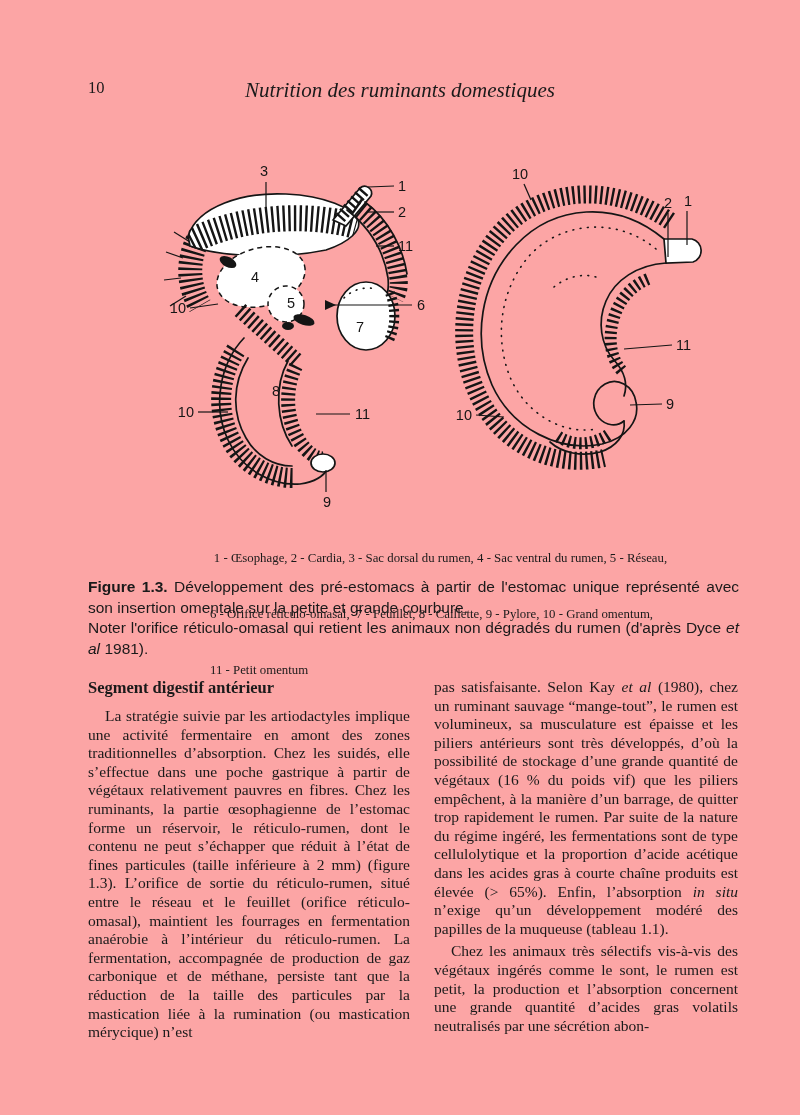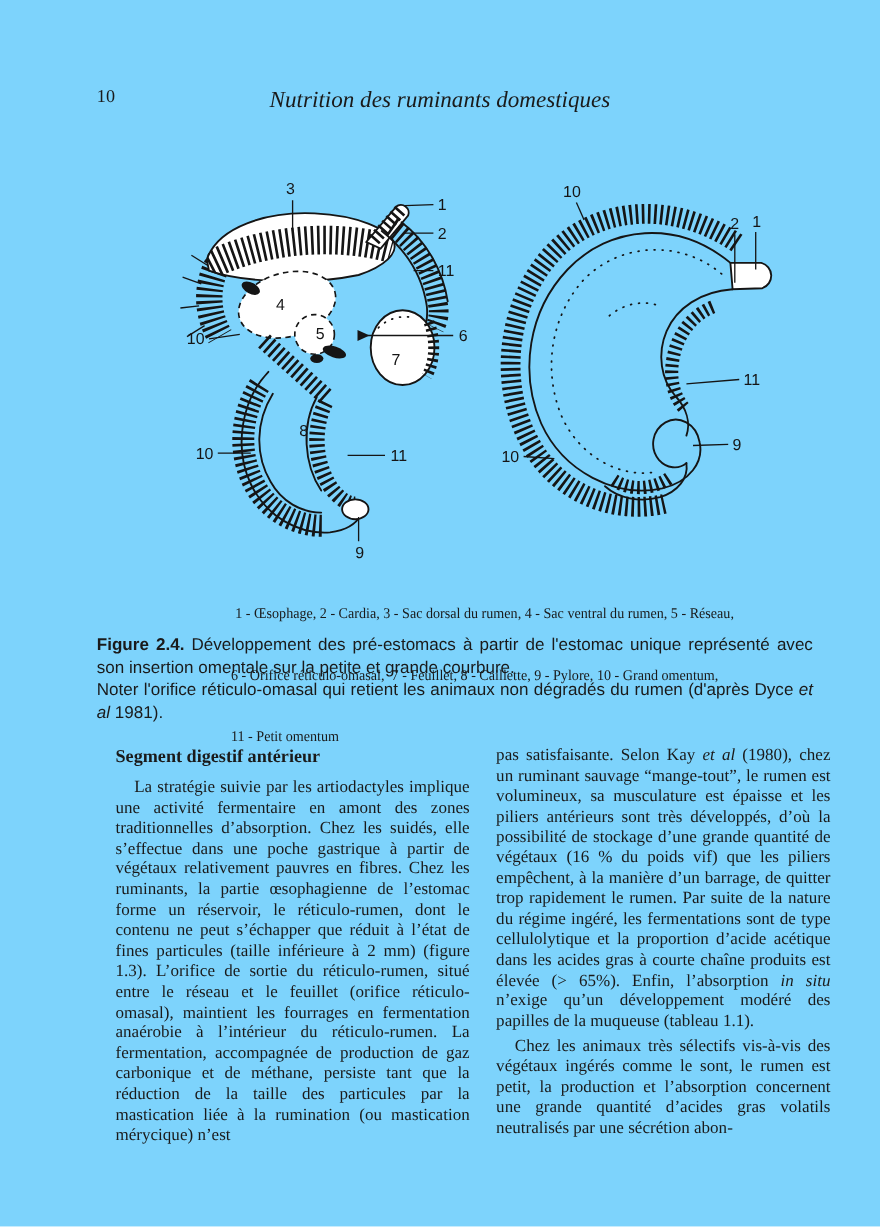--- a/index.html
+++ b/index.html
@@ -1,16 +1,16 @@
 <!DOCTYPE html>
 <html><head>
 <meta charset="utf-8">
 <style>
   html,body{margin:0;padding:0;background:#fff;}
-  .page{position:relative;width:800px;height:1115px;background:#7dd3fc;overflow:hidden;
+  .page{position:relative;width:800px;height:1115px;background:#fca5a5;overflow:hidden;
         color:#1a1a1a;font-family:"Liberation Serif",serif;}
   
   .runhead{position:absolute;top:78px;left:0;width:800px;height:22px;}
   .pagenum{position:absolute;left:88px;top:0;font-size:16.5px;}
   .runtitle{position:absolute;left:0;width:100%;text-align:center;top:0;
             font-size:21px;font-style:italic;}
   
   .fig-area{position:absolute;left:0;top:150px;width:800px;height:365px;}
   .svg-left{position:absolute;left:128px;top:8px;}
   .svg-right{position:absolute;left:450px;top:13px;}
@@ -28,21 +28,21 @@
           white-space:pre-wrap;margin-left:42px;}
   .legend .lg{transform:scaleX(0.95);transform-origin:left;}
   .legend .lg.first{padding-left:4px;}
   
   .caption{position:absolute;left:88px;top:577px;width:651px;
            font-family:"Liberation Sans",sans-serif;font-size:15.5px;line-height:20.6px;}
   .caption p{margin:0;text-align:justify;}
   .caption .figlabel{font-weight:bold;}
   .caption .it{font-style:italic;}
   
-  .columns{position:absolute;left:105px;top:678px;width:650px;display:flex;gap:24px;}
+  .columns{position:absolute;left:88px;top:678px;width:650px;display:flex;gap:24px;}
   .col{font-size:15.5px;line-height:18.6px;text-align:justify;}
   .col.left{width:322px;}
   .col.right{width:304px;}
   .col h2{font-size:16.5px;font-weight:bold;margin:0 0 10px 0;line-height:19px;text-align:left;}
   .col p{margin:0;}
   .col p.indent{text-indent:17px;}
   .col p.sp{margin-top:4px;}
   .it{font-style:italic;}
 </style>
 </head>
@@ -157,21 +157,21 @@
     </svg>
   </div>
 
   <div class="legend">
     <div class="lg first">1 - Œsophage, 2 - Cardia, 3 - Sac dorsal du rumen, 4 - Sac ventral du rumen, 5 - Réseau,</div>
     <div class="lg">6 - Orifice réticulo-omasal,  7 - Feuillet, 8 - Caillette, 9 - Pylore, 10 - Grand omentum,</div>
     <div class="lg">11 - Petit omentum</div>
   </div>
 
   <div class="caption">
-    <p><span class="figlabel">Figure 2.4.</span><span> Développement des pré-estomacs à partir de l'estomac unique représenté avec son insertion omentale sur la petite et grande courbure.</span></p>
+    <p><span class="figlabel">Figure 1.3.</span><span> Développement des pré-estomacs à partir de l'estomac unique représenté avec son insertion omentale sur la petite et grande courbure.</span></p>
     <p><span>Noter l'orifice réticulo-omasal qui retient les animaux non dégradés du rumen (d'après Dyce </span><span class="it">et al</span><span> 1981).</span></p>
   </div>
 
   <div class="columns">
     <div class="col left">
       <h2>Segment digestif antérieur</h2>
       <p class="indent">La stratégie suivie par les artiodactyles implique une activité fermentaire en amont des zones traditionnelles d’absorption. Chez les suidés, elle s’effectue dans une poche gastrique à partir de végétaux relativement pauvres en fibres. Chez les ruminants, la partie œsophagienne de l’estomac forme un réservoir, le réticulo-rumen, dont le contenu ne peut s’échapper que réduit à l’état de fines particules (taille inférieure à 2 mm) (figure 1.3). L’orifice de sortie du réticulo-rumen, situé entre le réseau et le feuillet (orifice réticulo-omasal), maintient les fourrages en fermentation anaérobie à l’intérieur du réticulo-rumen. La fermentation, accompagnée de production de gaz carbonique et de méthane, persiste tant que la réduction de la taille des particules par la mastication liée à la rumination (ou mastication mérycique) n’est</p>
     </div>
     <div class="col right">
       <p><span>pas satisfaisante. Selon Kay </span><span class="it">et al</span><span> (1980), chez un ruminant sauvage “mange-tout”, le rumen est volumineux, sa musculature est épaisse et les piliers antérieurs sont très développés, d’où la possibilité de stockage d’une grande quantité de végétaux (16 % du poids vif) que les piliers empêchent, à la manière d’un barrage, de quitter trop rapidement le rumen. Par suite de la nature du régime ingéré, les fermentations sont de type cellulolytique et la proportion d’acide acétique dans les acides gras à courte chaîne produits est élevée (&gt; 65%). Enfin, l’absorption </span><span class="it">in situ</span><span> n’exige qu’un développement modéré des papilles de la muqueuse (tableau 1.1).</span></p>

